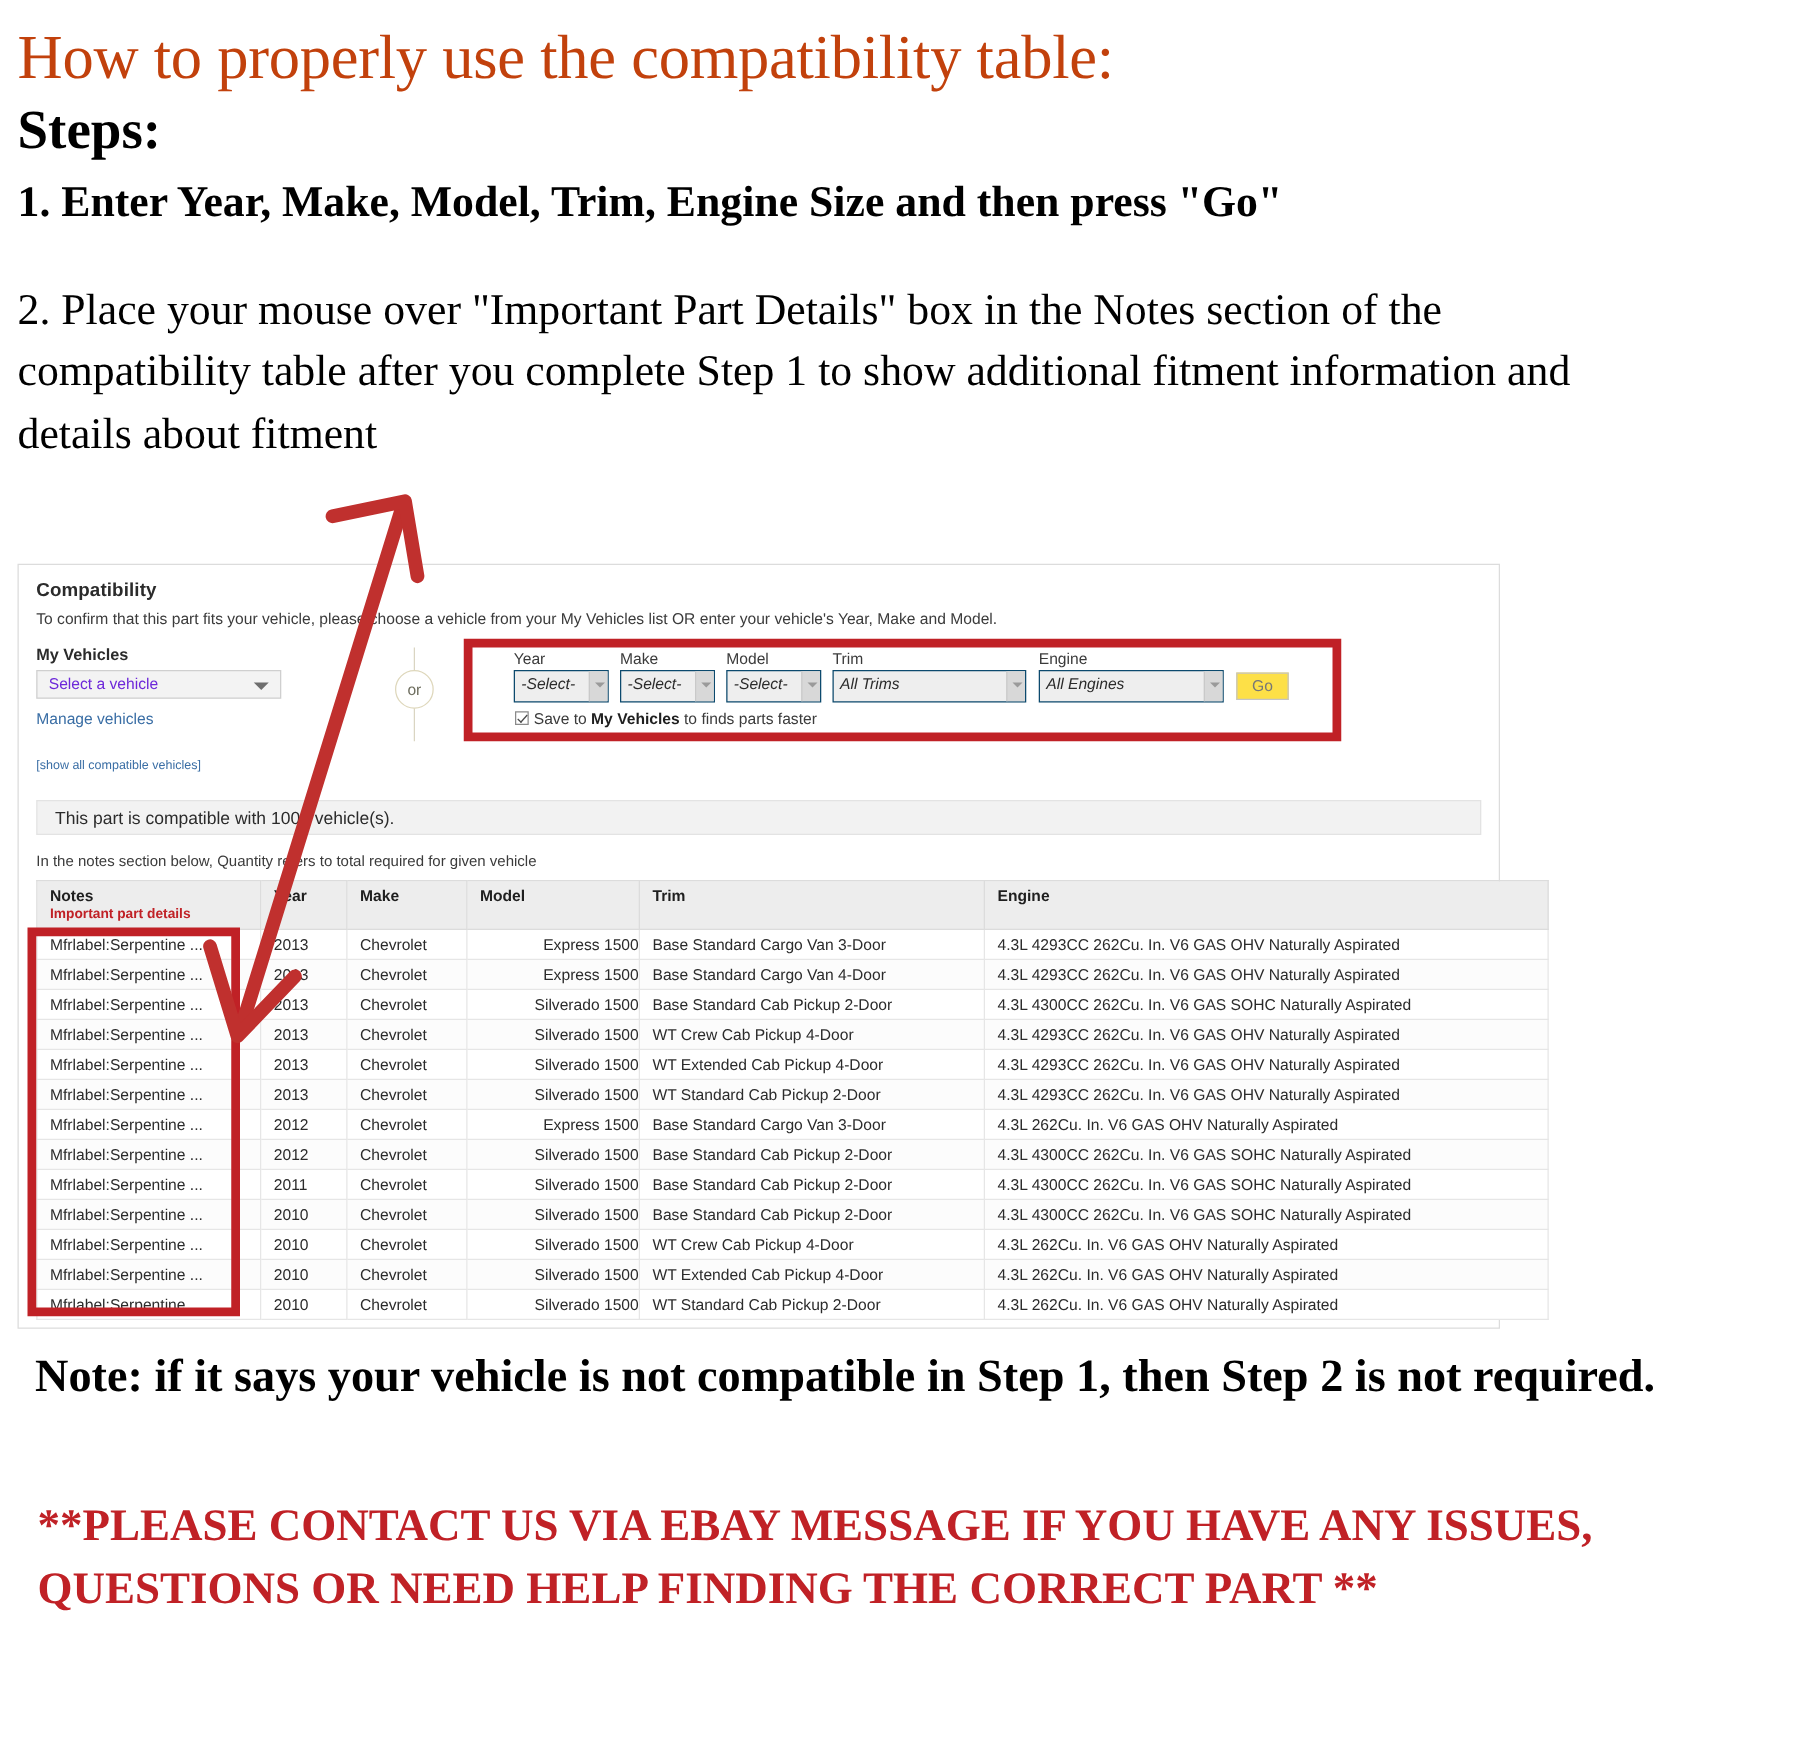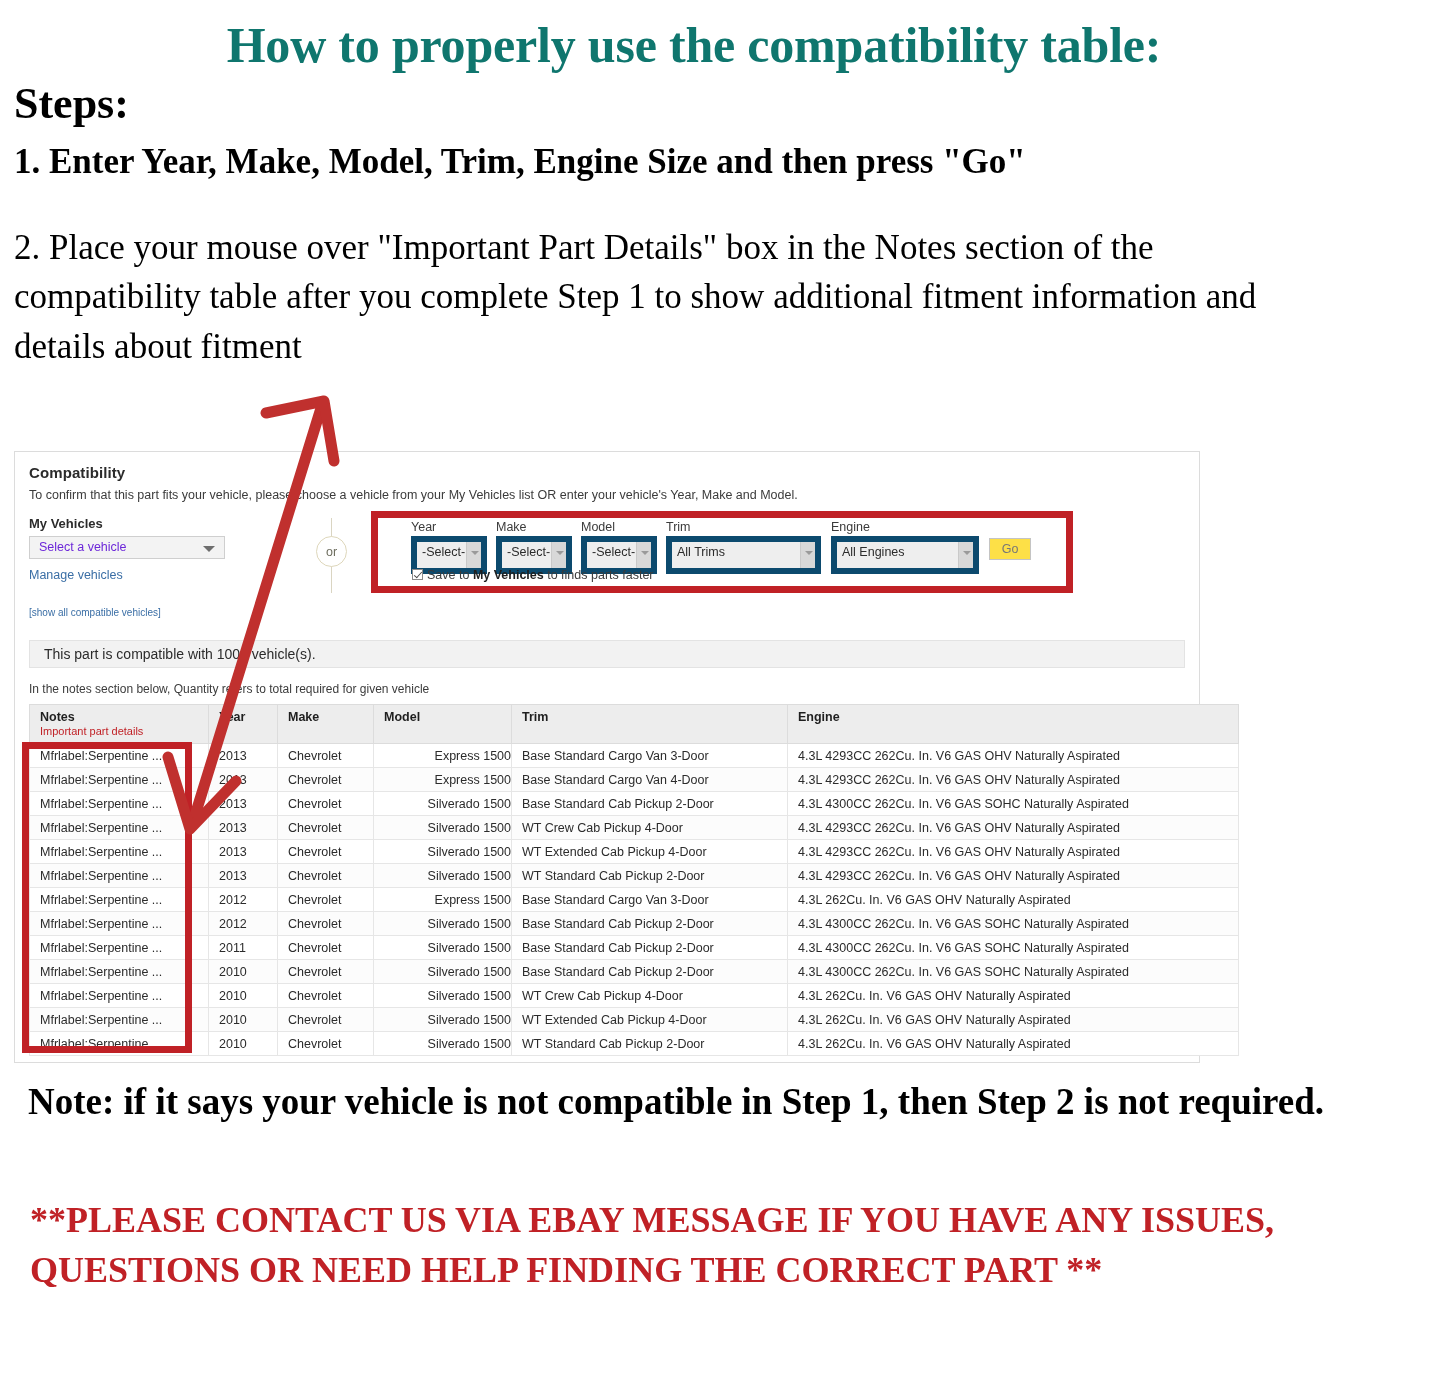--- a/index.html
+++ b/index.html
@@ -17,28 +17,27 @@
   }
 
   
   .instructions {
     position: absolute;
     left: 14px;
     top: 0px;
     width: 1360px;
   }
   .hdr-red {
-    color: #0f766e;
+    color: #c2410c;
     font-family: "Liberation Serif", serif;
-    font-weight: bold;
+    font-weight: normal;
     font-size: 50px;
     line-height: 1.08;
     margin: 18px 0 0 0;
     letter-spacing: -0.2px;
-    text-align: center;
   }
   .hdr-steps {
     color: #000000;
     font-family: "Liberation Serif", serif;
     font-weight: bold;
     font-size: 44px;
     line-height: 1.08;
     margin: 8px 0 0 0;
   }
   .step-line {
@@ -176,27 +175,28 @@
   }
   .fld {
     position: absolute;
   }
   .fld-label {
     font-size: 12.5px;
     color: #3b3b3b;
     margin-bottom: 2px;
   }
   .sel {
-    height: 38px;
+    height: 26px;
     background: #eeeeee;
-    border: 6px solid #0c4a6e;
+    border: 1px solid #0c4a6e;
     box-sizing: border-box;
     position: relative;
     font-size: 12.5px;
     color: #2b2b2b;
+    font-style: italic;
   }
   .sel .txt {
     position: absolute;
     left: 5px;
     top: 3px;
     white-space: nowrap;
   }
   .sel .arrowbox {
     position: absolute;
     right: 0;
@@ -316,21 +316,21 @@
     font-size: 12.5px;
     color: #1f1f1f;
     padding: 5px 0 5px 10px;
     vertical-align: top;
     height: 28px;
   }
   .fit-table th .ipd {
     display: block;
     color: #c02126;
     font-size: 11px;
-    font-weight: normal;
+    font-weight: bold;
     margin-top: 1px;
   }
   .fit-table td {
     border: 1px solid #e6e6e6;
     padding: 4px 0 4px 10px;
     height: 15px;
     background: #ffffff;
     white-space: nowrap;
     overflow: hidden;
   }

